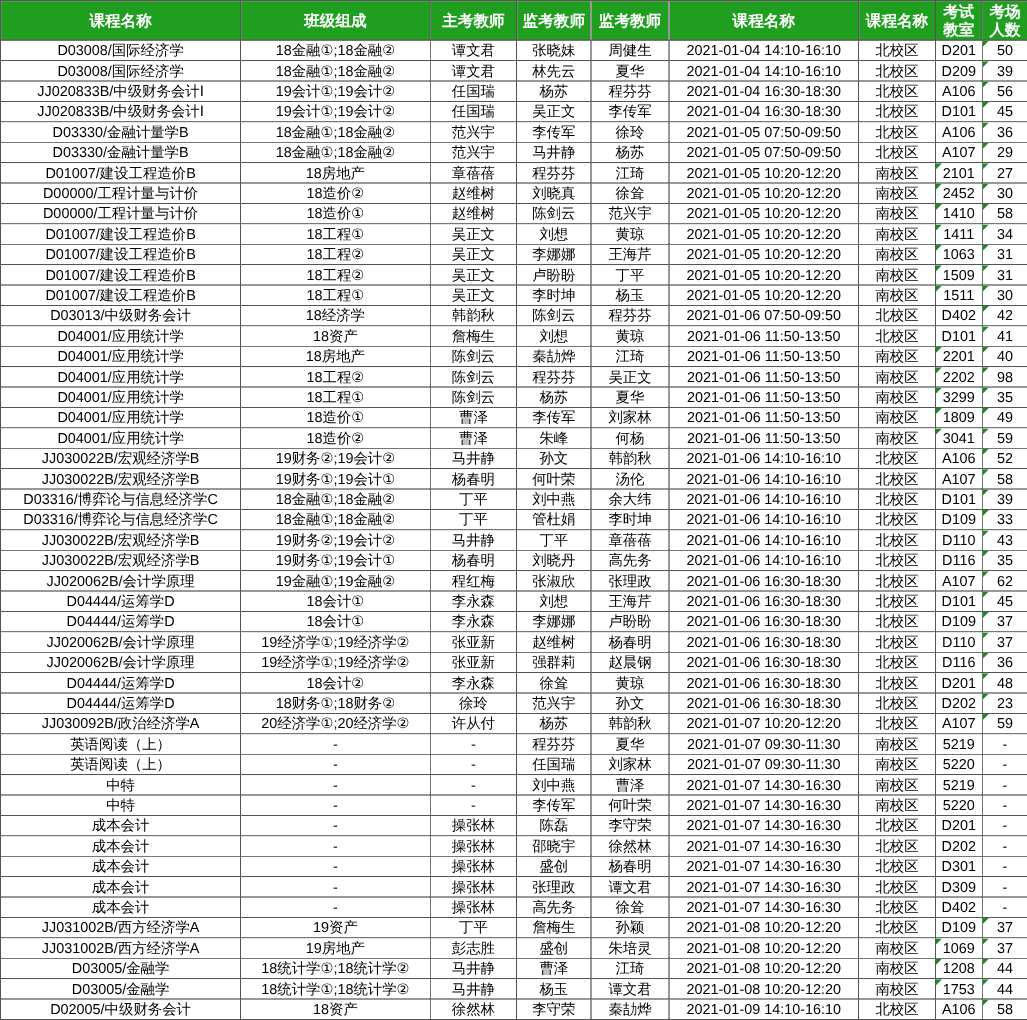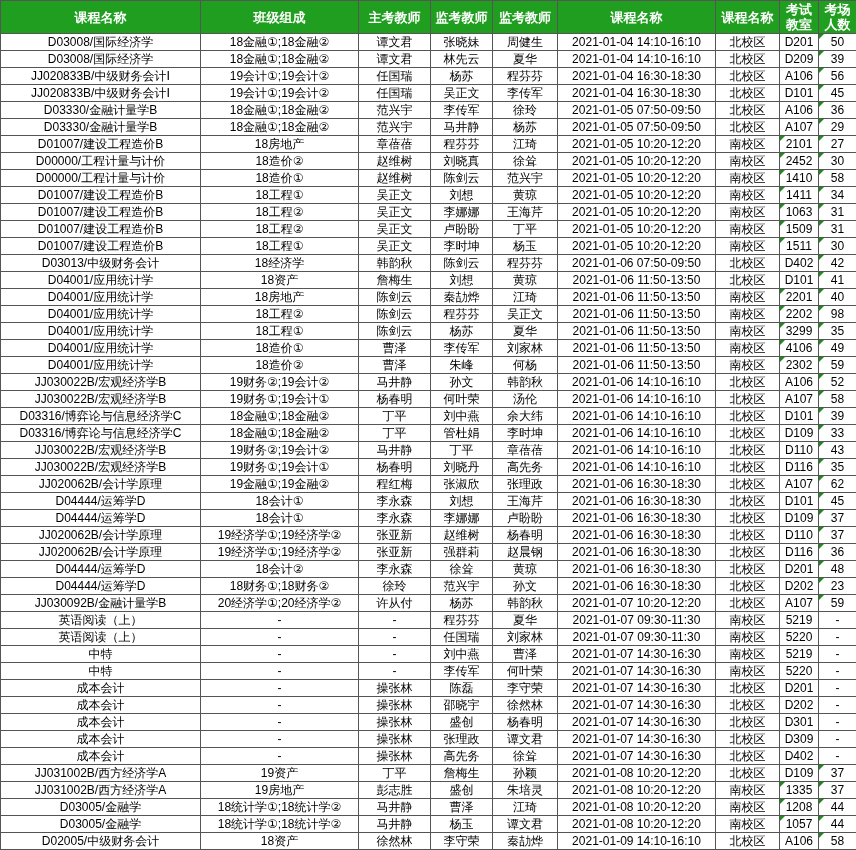--- a/index.html
+++ b/index.html
@@ -229,32 +229,32 @@
         <td class="col8"><span>35</span><span class="tri"></span></td>
       </tr>
       <tr>
         <td class="col0"><span>D04001/应用统计学</span></td>
         <td class="col1"><span>18造价①</span></td>
         <td class="col2"><span>曹泽</span></td>
         <td class="col3"><span>李传军</span></td>
         <td class="col4"><span>刘家林</span></td>
         <td class="col5"><span>2021-01-06 11:50-13:50</span></td>
         <td class="col6"><span>南校区</span></td>
-        <td class="col7"><span>4106</span><span class="tri"></span></td>
+        <td class="col7"><span>1809</span><span class="tri"></span></td>
         <td class="col8"><span>49</span><span class="tri"></span></td>
       </tr>
       <tr>
         <td class="col0"><span>D04001/应用统计学</span></td>
         <td class="col1"><span>18造价②</span></td>
         <td class="col2"><span>曹泽</span></td>
         <td class="col3"><span>朱峰</span></td>
         <td class="col4"><span>何杨</span></td>
         <td class="col5"><span>2021-01-06 11:50-13:50</span></td>
         <td class="col6"><span>南校区</span></td>
-        <td class="col7"><span>2302</span><span class="tri"></span></td>
+        <td class="col7"><span>3041</span><span class="tri"></span></td>
         <td class="col8"><span>59</span><span class="tri"></span></td>
       </tr>
       <tr>
         <td class="col0"><span>JJ030022B/宏观经济学B</span></td>
         <td class="col1"><span>19财务②;19会计②</span></td>
         <td class="col2"><span>马井静</span></td>
         <td class="col3"><span>孙文</span></td>
         <td class="col4"><span>韩韵秋</span></td>
         <td class="col5"><span>2021-01-06 14:10-16:10</span></td>
         <td class="col6"><span>北校区</span></td>
@@ -387,21 +387,21 @@
         <td class="col1"><span>18财务①;18财务②</span></td>
         <td class="col2"><span>徐玲</span></td>
         <td class="col3"><span>范兴宇</span></td>
         <td class="col4"><span>孙文</span></td>
         <td class="col5"><span>2021-01-06 16:30-18:30</span></td>
         <td class="col6"><span>北校区</span></td>
         <td class="col7"><span>D202</span></td>
         <td class="col8"><span>23</span><span class="tri"></span></td>
       </tr>
       <tr>
-        <td class="col0"><span>JJ030092B/金融计量学B</span></td>
+        <td class="col0"><span>JJ030092B/政治经济学A</span></td>
         <td class="col1"><span>20经济学①;20经济学②</span></td>
         <td class="col2"><span>许从付</span></td>
         <td class="col3"><span>杨苏</span></td>
         <td class="col4"><span>韩韵秋</span></td>
         <td class="col5"><span>2021-01-07 10:20-12:20</span></td>
         <td class="col6"><span>北校区</span></td>
         <td class="col7"><span>A107</span></td>
         <td class="col8"><span>59</span><span class="tri"></span></td>
       </tr>
       <tr>
@@ -515,21 +515,21 @@
         <td class="col8"><span>37</span><span class="tri"></span></td>
       </tr>
       <tr>
         <td class="col0"><span>JJ031002B/西方经济学A</span></td>
         <td class="col1"><span>19房地产</span></td>
         <td class="col2"><span>彭志胜</span></td>
         <td class="col3"><span>盛创</span></td>
         <td class="col4"><span>朱培灵</span></td>
         <td class="col5"><span>2021-01-08 10:20-12:20</span></td>
         <td class="col6"><span>南校区</span></td>
-        <td class="col7"><span>1335</span><span class="tri"></span></td>
+        <td class="col7"><span>1069</span><span class="tri"></span></td>
         <td class="col8"><span>37</span><span class="tri"></span></td>
       </tr>
       <tr>
         <td class="col0"><span>D03005/金融学</span></td>
         <td class="col1"><span>18统计学①;18统计学②</span></td>
         <td class="col2"><span>马井静</span></td>
         <td class="col3"><span>曹泽</span></td>
         <td class="col4"><span>江琦</span></td>
         <td class="col5"><span>2021-01-08 10:20-12:20</span></td>
         <td class="col6"><span>南校区</span></td>
@@ -537,21 +537,21 @@
         <td class="col8"><span>44</span><span class="tri"></span></td>
       </tr>
       <tr>
         <td class="col0"><span>D03005/金融学</span></td>
         <td class="col1"><span>18统计学①;18统计学②</span></td>
         <td class="col2"><span>马井静</span></td>
         <td class="col3"><span>杨玉</span></td>
         <td class="col4"><span>谭文君</span></td>
         <td class="col5"><span>2021-01-08 10:20-12:20</span></td>
         <td class="col6"><span>南校区</span></td>
-        <td class="col7"><span>1057</span><span class="tri"></span></td>
+        <td class="col7"><span>1753</span><span class="tri"></span></td>
         <td class="col8"><span>44</span><span class="tri"></span></td>
       </tr>
       <tr>
         <td class="col0"><span>D02005/中级财务会计</span></td>
         <td class="col1"><span>18资产</span></td>
         <td class="col2"><span>徐然林</span></td>
         <td class="col3"><span>李守荣</span></td>
         <td class="col4"><span>秦劼烨</span></td>
         <td class="col5"><span>2021-01-09 14:10-16:10</span></td>
         <td class="col6"><span>北校区</span></td>

